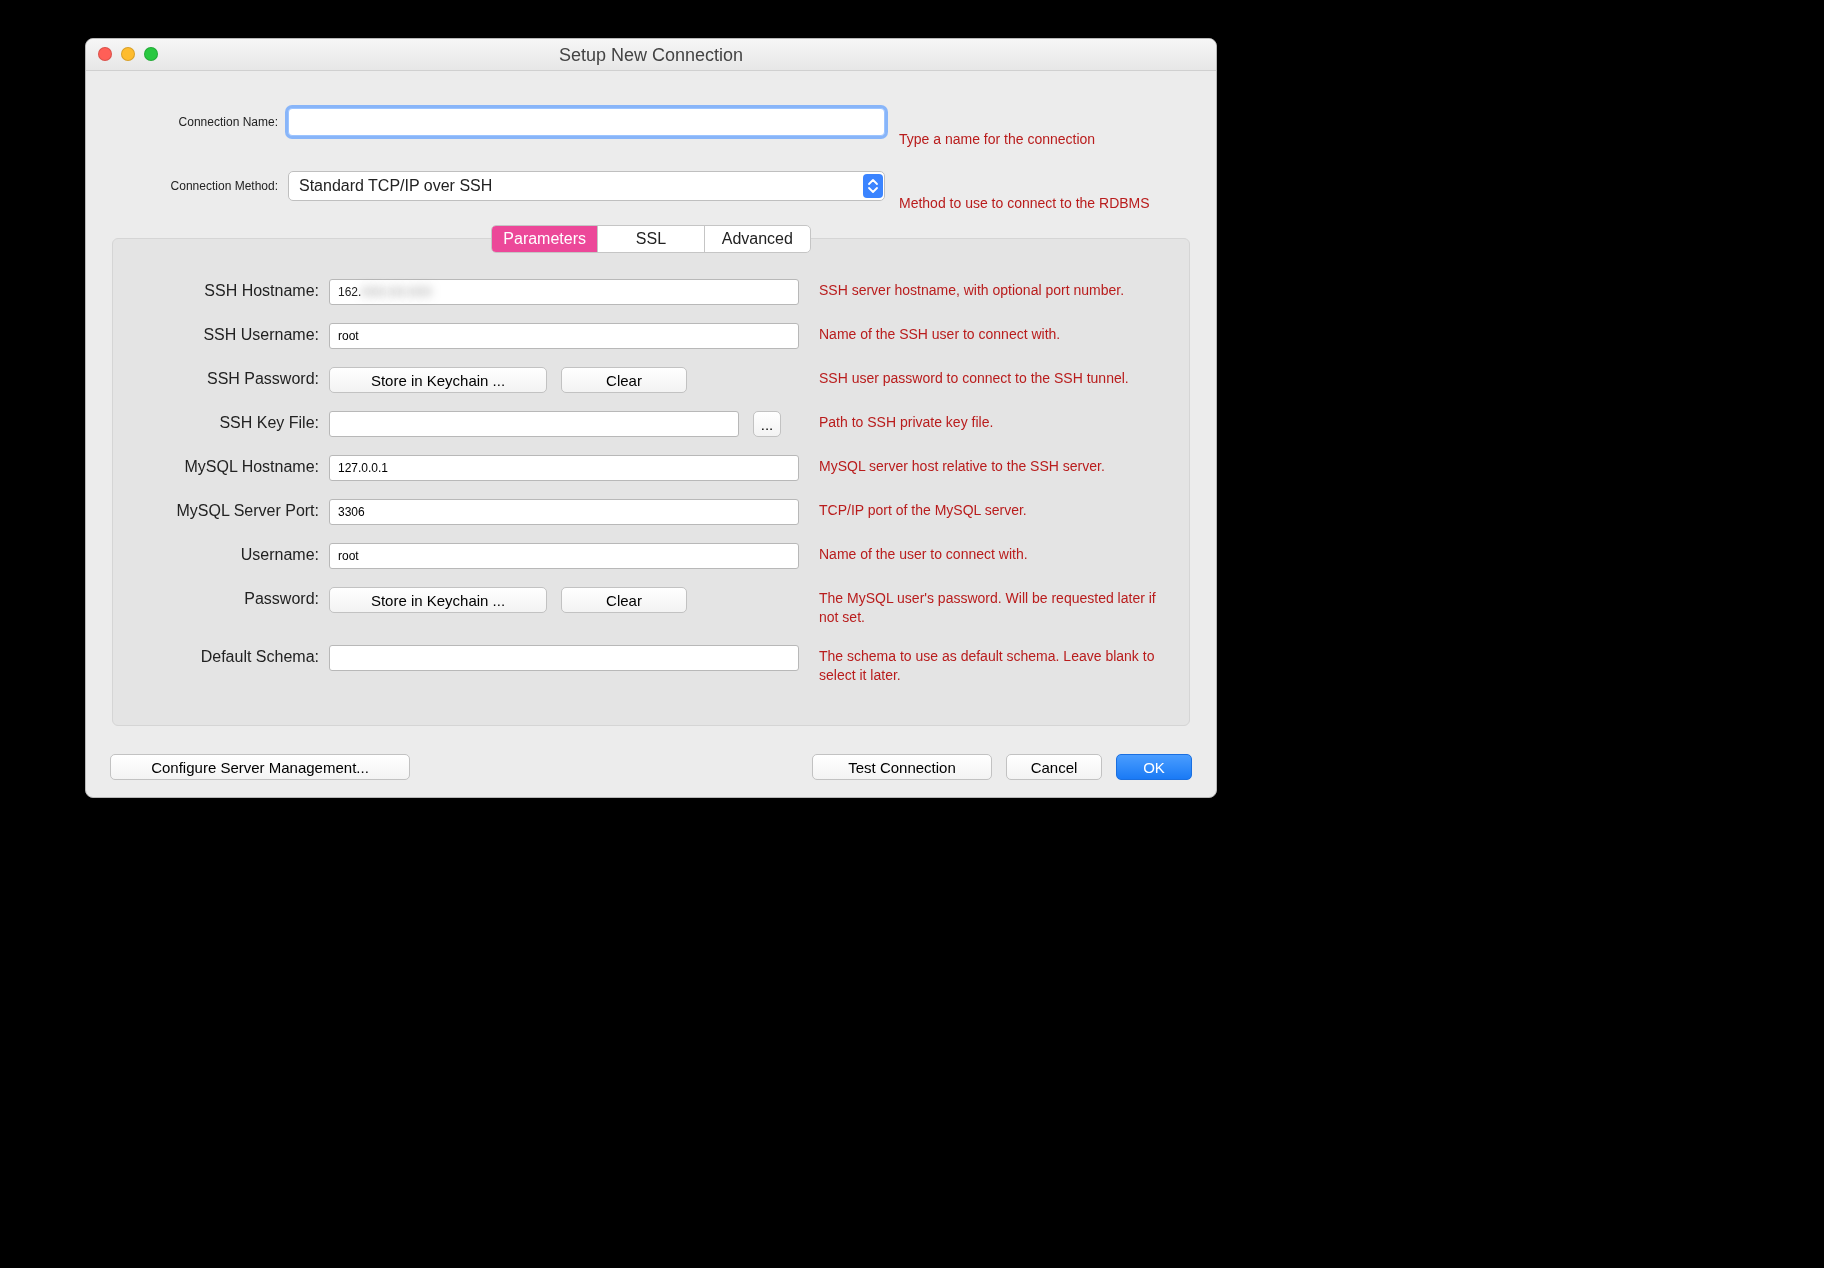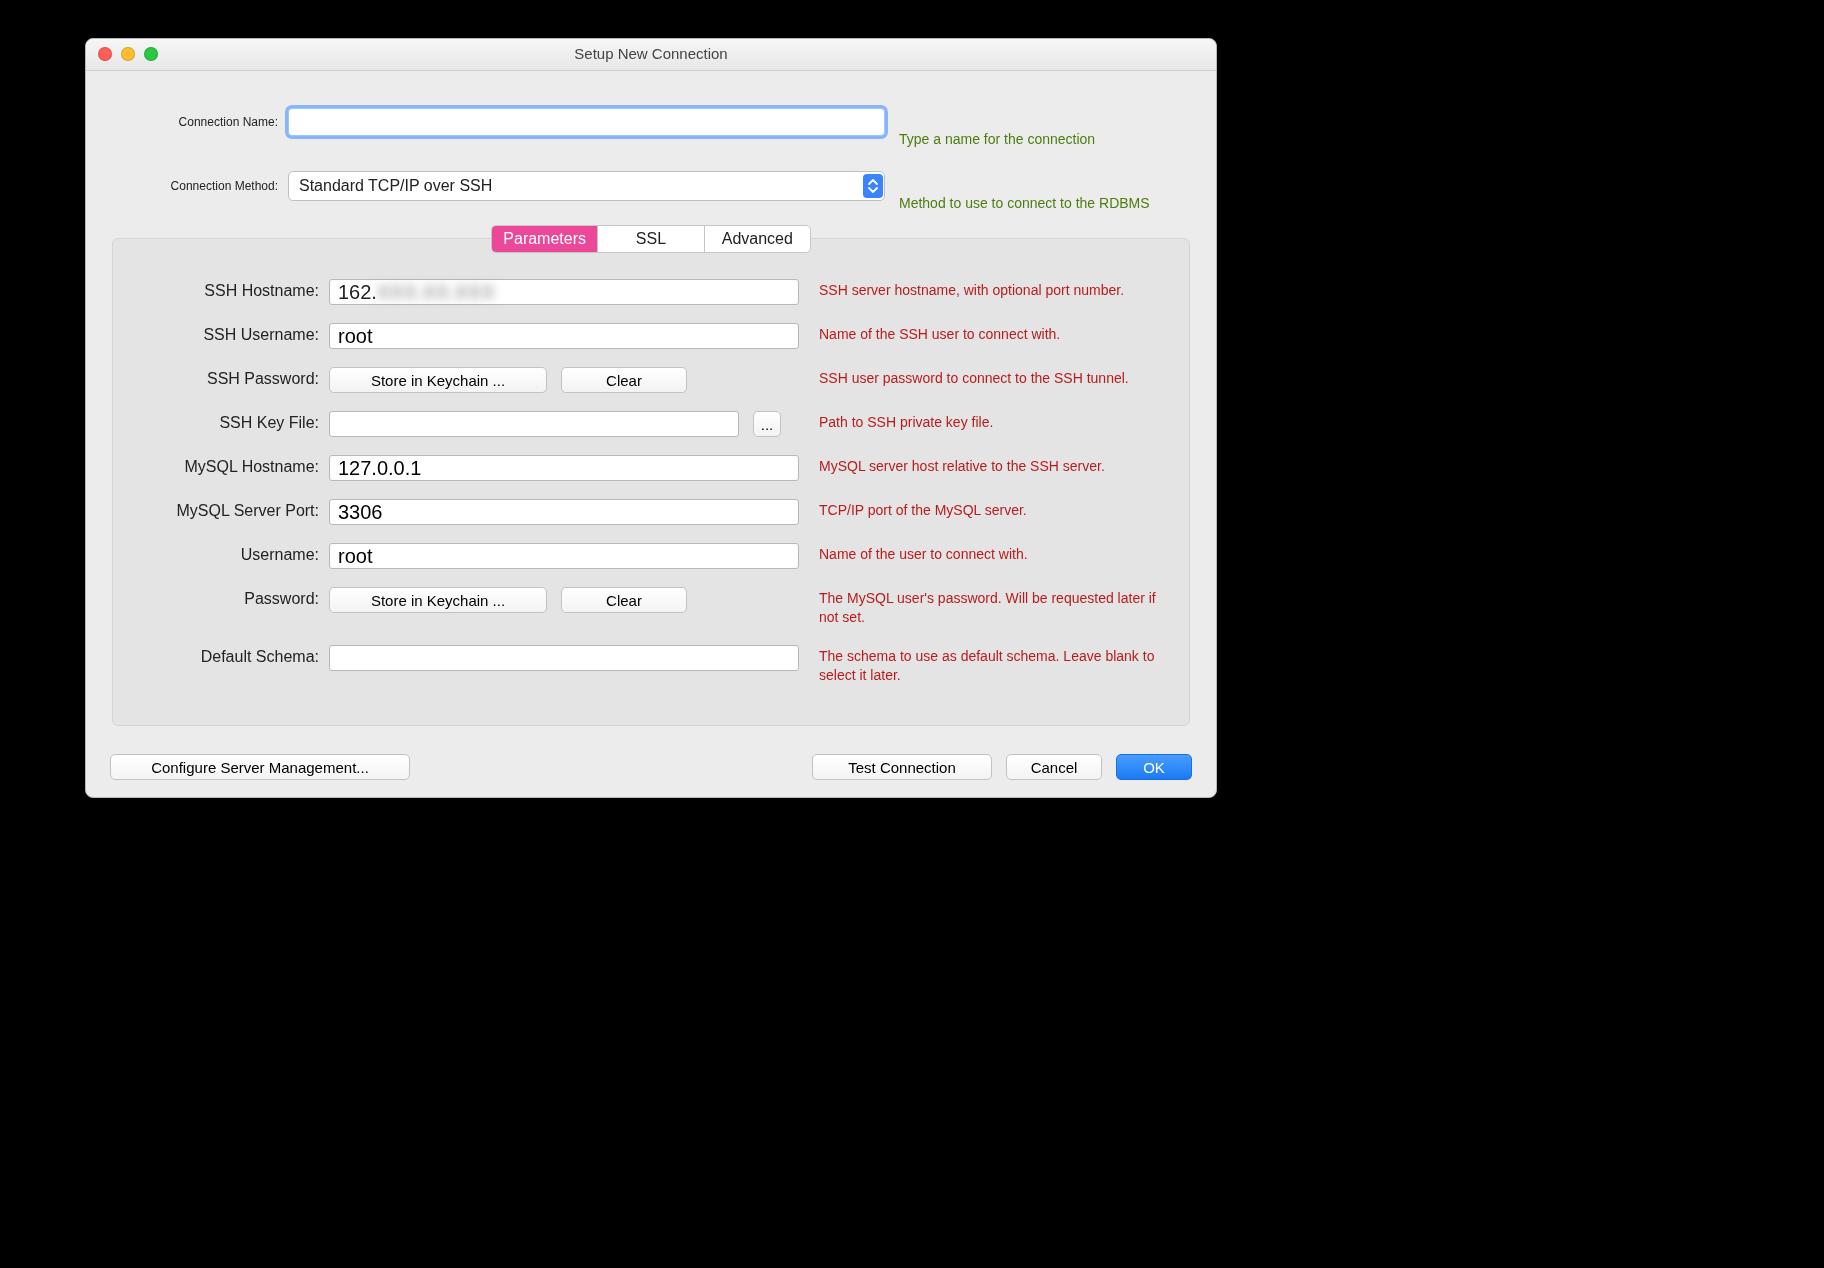--- a/index.html
+++ b/index.html
@@ -8,30 +8,30 @@
   .window {
     position:absolute; left:85px; top:38px; width:1132px; height:760px;
     background:#ececec; border:1px solid #b9b9b9; border-radius:8px;
     box-shadow:0 30px 60px rgba(0,0,0,0.5);
     overflow:hidden;
   }
   .titlebar { height:32px; position:relative; background:linear-gradient(#f6f6f6,#e7e7e7); border-bottom:1px solid #d0d0d0;}
   .traffic { position:absolute; left:12px; top:8px; display:flex; gap:9px;}
   .dot { width:14px; height:14px; border-radius:50%; box-shadow:inset 0 0 0 1px rgba(0,0,0,0.15);}
   .dot.red{background:#ff5f57;} .dot.yellow{background:#febc2e;} .dot.green{background:#28c840;}
-  .title { position:absolute; left:0; right:0; top:6px; text-align:center; font-size:15px; color:#444; }
+  .title { position:absolute; left:0; right:0; top:6px; text-align:center; font-size:18px; color:#444; }
   .body { padding:26px 26px 0 26px; }
   .toprow { display:flex; align-items:center; margin-bottom:14px; }
   .toplabel { width:176px; text-align:right; padding-right:10px; font-size:12px;}
   .wideinput {
     flex:1; height:28px; border:1px solid #b8b8b8; border-radius:4px; padding:0 8px; font-size:15px; background:#fff;
     outline:none;
   }
   .wideinput.focusring { box-shadow:0 0 0 3px rgba(94,158,255,0.7); border-color:#9cc4ff; }
-  .hint { width:305px; padding-left:14px; font-size:14px; color:#4d7c0f;margin-top:34px; }
+  .hint { width:305px; padding-left:14px; font-size:14px; color:#b91c1c;margin-top:34px; }
   .selectwrap { flex:1; position:relative; }
   .select {
     width:100%; height:30px; border:1px solid #bfbfbf; border-radius:5px; background:#fff;
     padding:0 28px 0 10px; font-size:16px; display:flex; align-items:center;
   }
   .stepper {
     position:absolute; right:2px; top:3px; width:20px; height:24px;
     background:#3b84ff; border-radius:4px; display:flex; flex-direction:column; align-items:center; justify-content:center;
   }
   .stepper svg { display:block; }
@@ -40,21 +40,21 @@
   .tab:last-child{border-right:none;}
   .tab.active { background:#ec4899; color:#fff; }
   .panel {
     margin-top:-15px; border:1px solid #d5d5d5; border-radius:6px; background:#e4e4e4;
     padding:40px 20px 0 20px; height:488px; overflow:hidden; position:relative;
   }
   .fieldrow { display:flex; align-items:flex-start; margin-bottom:18px; }
   .flabel { width:196px; text-align:right; padding-right:10px; padding-top:3px; font-size:16px;}
   .fctrl { width:470px; display:flex; gap:14px; align-items:center; }
   .finput {
-    width:100%; height:26px; border:1px solid #b8b8b8; border-radius:3px; padding:2px 8px; font-size:20px; background:#fff;
+    width:100%; height:26px; border:1px solid #b8b8b8; border-radius:3px; padding:2px 8px; font-size:12px; background:#fff;
   }
   .fdesc { flex:1; padding-left:20px; font-size:14px; color:#b91c1c; line-height:1.35; padding-top:2px;}
   .btn {
     height:26px; border:1px solid #c2c2c2; border-radius:5px; background:linear-gradient(#fff,#f3f3f3);
     font-size:15px; padding:0 16px; cursor:default; display:inline-flex; align-items:center; justify-content:center;
   }
   .btn.sm { min-width:120px; }
   .btn.sq { width:28px; min-width:28px; padding:0; }
   .footer {
     position:absolute; left:0; right:0; bottom:0; height:60px; padding:0 24px;

